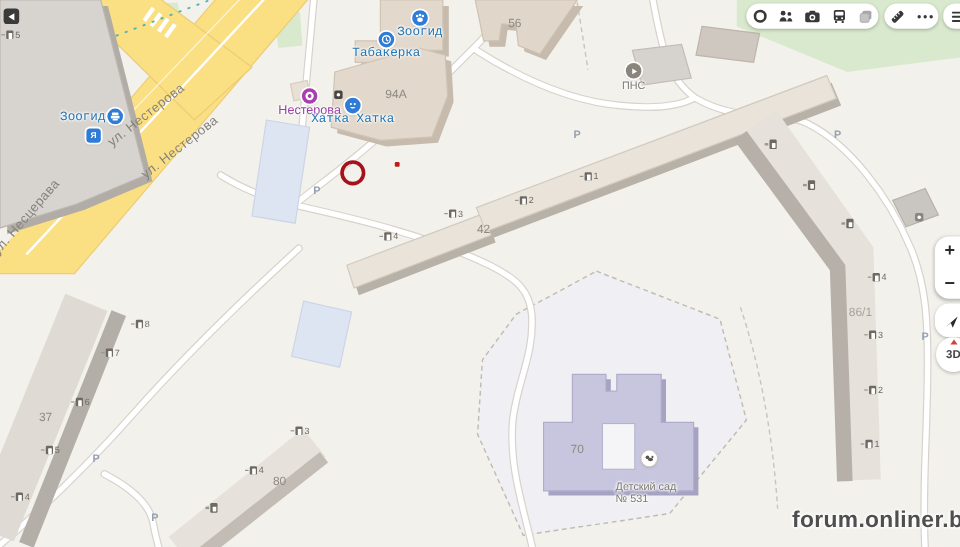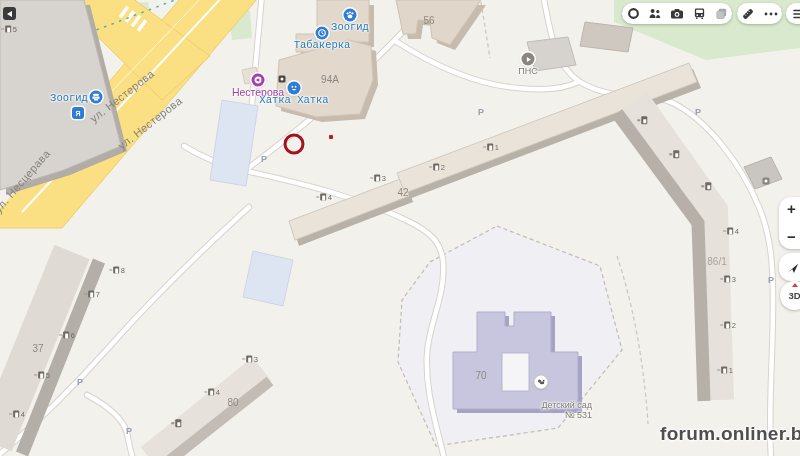--- a/index.html
+++ b/index.html
@@ -235,21 +235,21 @@
   </div>
   <span class="poi-label lbl-gray" style="left:528px;top:71px">ПНС</span>
 
   <div class="poi poi-white" style="left:541px;top:382px;box-shadow:0 0 0 1px #c9c5bf,0 1px 2px rgba(0,0,0,.25)">
     <svg width="9" height="9" viewBox="0 0 10 10" fill="#5a564f">
         <circle cx="3.4" cy="4" r="1.7"></circle>
         <ellipse cx="6.2" cy="6" rx="2.4" ry="1.6"></ellipse>
         <circle cx="8" cy="3.6" r="1"></circle>
       </svg>
   </div>
-  <span class="poi-label lbl-gray" style="left:564px;top:400px;white-space:normal;width:56px;text-align:right;line-height:1.15;transform:translate(-50%,0)">Детский сад № 531</span>
+  <span class="poi-label lbl-gray" style="left:541px;top:400px;white-space:normal;width:56px;text-align:left;line-height:1.15;transform:translate(-50%,0)">Детский сад № 531</span>
 
   <div class="mini-icon" style="left:282px;top:79px"></div>
   <div class="mini-icon" style="left:766px;top:181px;background:#8a857d"></div>
 
   <div class="ent" style="left:491px;top:147px">
       <span class="ent-tick"></span>
       <span class="ent-box"></span>
       <span class="ent-n">1</span>
     </div>
   <div class="ent" style="left:437px;top:167px">

